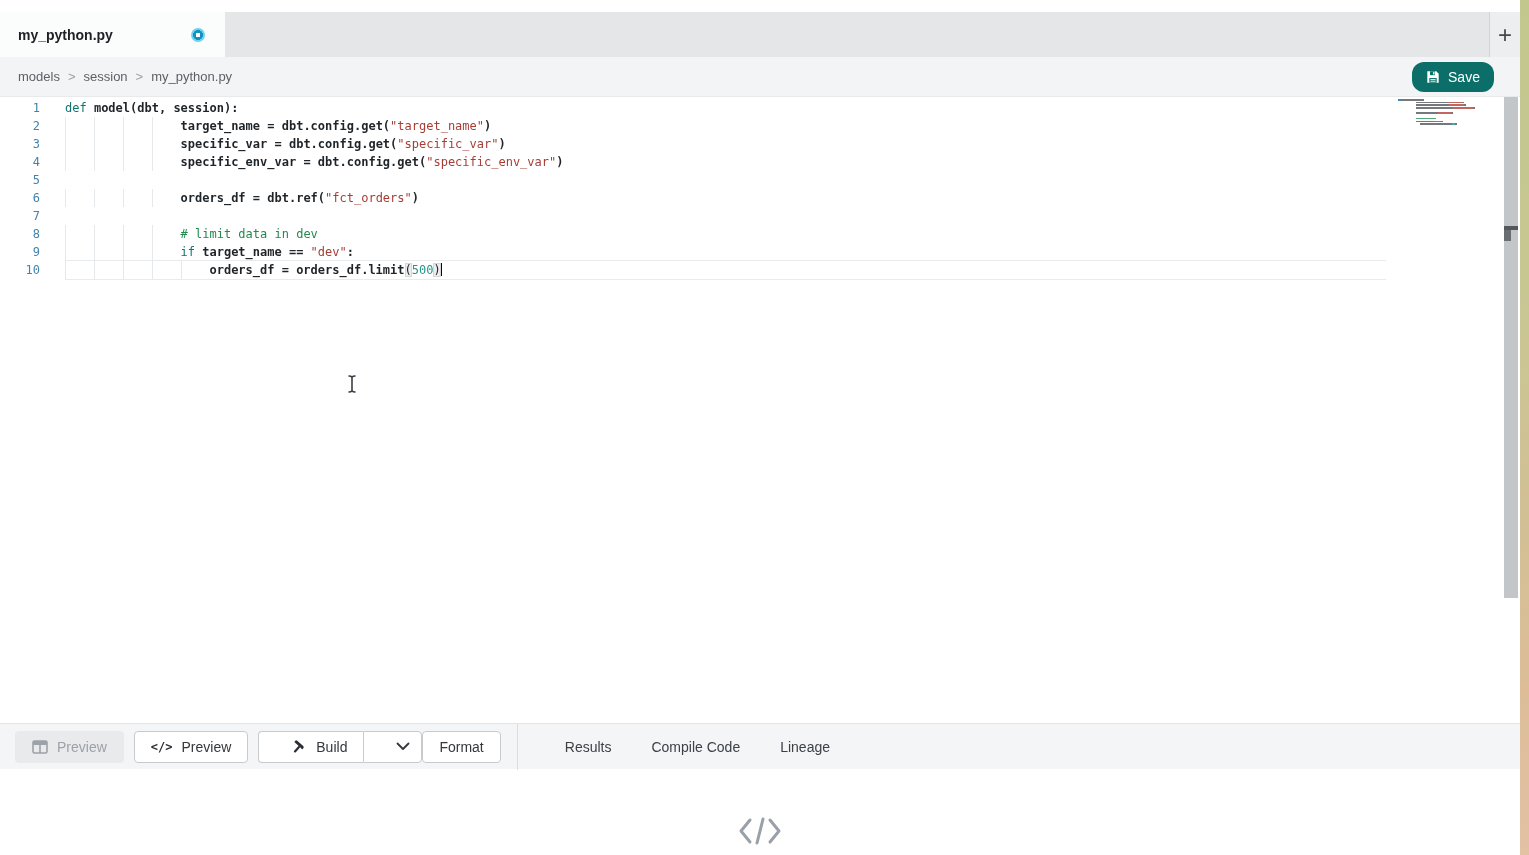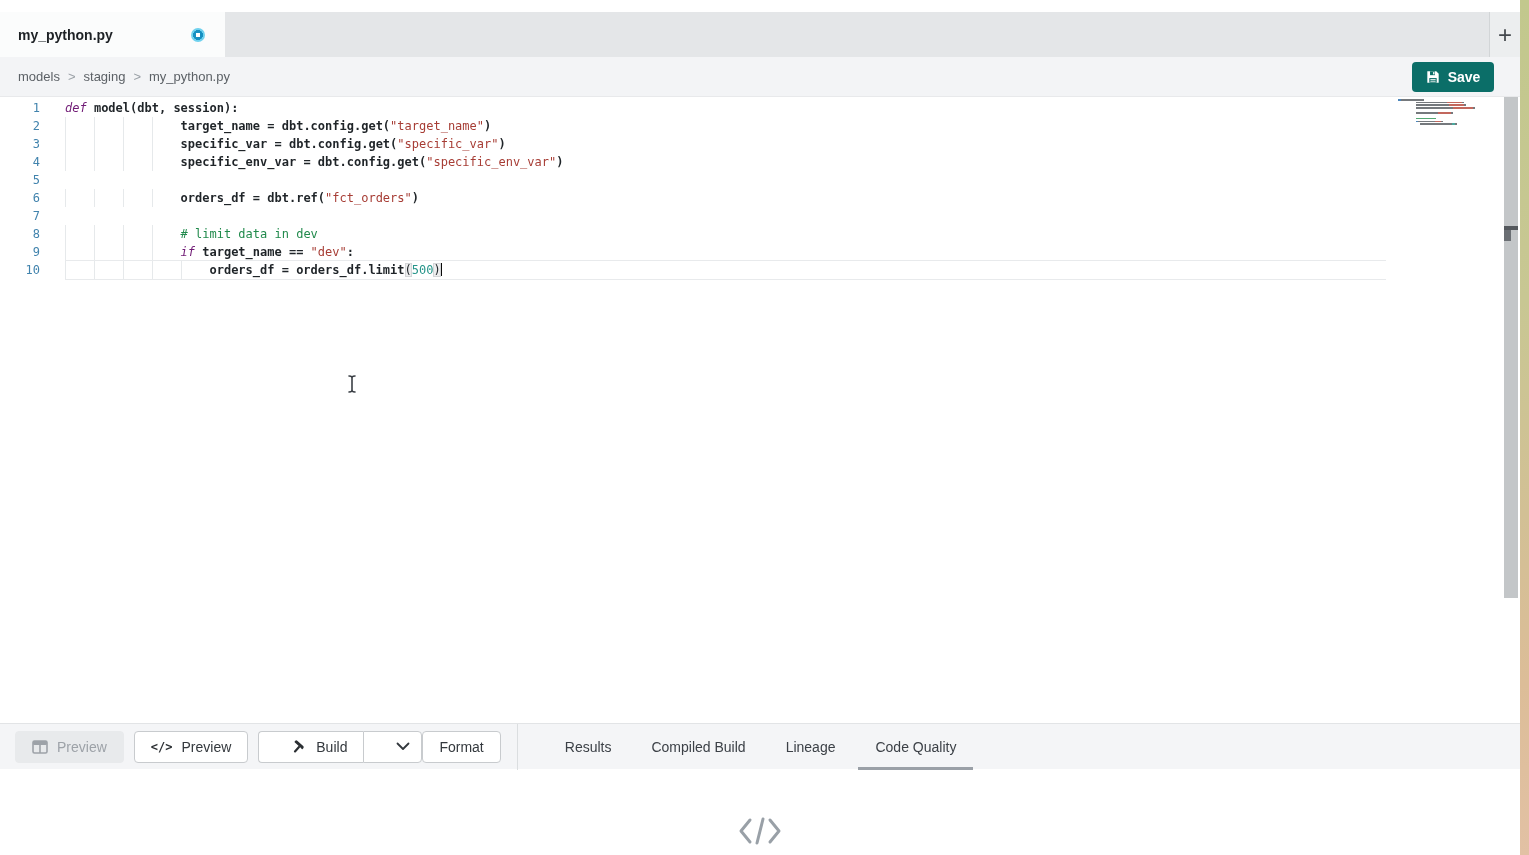--- a/index.html
+++ b/index.html
@@ -19,34 +19,34 @@
   .new-tab-area { position:absolute; right:0; top:0; width:31px; height:45px; background:#eceeef;
                   border-left:1px solid #d2d5d7; display:flex; align-items:center; justify-content:center; }
   .new-tab-btn { font-size:24px; font-weight:400; color:#43484d; line-height:1; cursor:pointer; }
 
   
   .breadcrumb-bar { position:relative; height:40px; background:#f3f4f6; border-bottom:1px solid #e8e9eb;
                     display:flex; align-items:center; padding-left:18px; }
   .breadcrumb { display:flex; align-items:center; gap:8px; font-size:13px; color:#5c6166; }
   .crumb-sep { color:#9aa0a6; font-size:13px; }
   .save-button { position:absolute; right:26px; top:5px; height:30px; width:82px; background:#0b6e68;
-                 border:none; border-radius:4px; color:#fff; font-size:14px; font-weight:bold;
+                 border:none; border-radius:12px; color:#fff; font-size:14px; font-weight:normal;
                  display:flex; align-items:center; justify-content:center; gap:8px; cursor:pointer; }
 
   
   .editor { position:relative; height:626px; background:#fff; overflow:hidden;
             font-family:"DejaVu Sans Mono","Liberation Mono",monospace; font-size:12px; }
   .code-lines { padding-top:2px; }
   .code-line { display:flex; height:18px; line-height:18px; width:1386px; white-space:pre; }
   .gutter-num { flex:0 0 40px; text-align:right; color:#4183ad; }
   .line-content { flex:1; margin-left:25px; }
   .code-line.active .line-content { box-shadow:0 -1px 0 #e8eaec, 0 1px 0 #e8eaec; }
   .indent-guide { display:inline-block; width:4ch; height:18px; vertical-align:top;
                   border-left:1px solid #e6e9eb; }
-  .tok-kw  { color:#701a75;font-style:italic; }
+  .tok-kw  { color:#0f766e; }
   .tok-pl  { color:#1f2428;font-weight:bold; }
   .tok-str { color:#a73d35; }
   .tok-com { color:#218a4c; }
   .tok-num { color:#27958a; }
   .tok-mb  { color:#1f2428; background:#ededee; box-shadow:0 0 0 1px #d4d6d8 inset; }
   .caret { display:inline-block; width:1.5px; height:13px; background:#0a0a0a; vertical-align:-2px; }
 
   .minimap { position:absolute; left:1398px; top:2px; width:86px; }
   .mm-line { height:1.6px; margin-bottom:1.1px; display:flex; }
   .mm-seg { height:100%; }
@@ -98,21 +98,21 @@
     </div>
     <div class="new-tab-area">
       <span class="new-tab-btn">+</span>
     </div>
   </div>
 
   <div class="breadcrumb-bar">
     <div class="breadcrumb">
         <span>models</span>
         <span class="crumb-sep">&gt;</span>
-        <span>staging</span>
+        <span>session</span>
         <span class="crumb-sep">&gt;</span>
         <span>my_python.py</span>
       </div>
     <button class="save-button">
       <svg width="14" height="14" viewBox="0 0 16 16">
         <path fill="#ffffff" d="M1.5 1.5 h10.2 l2.8 2.8 v10.2 h-13 z"></path>
         <rect x="4.6" y="1.5" width="5.6" height="4.4" fill="#0b6e68"></rect>
         <rect x="8.1" y="2.4" width="1.6" height="2.6" fill="#ffffff"></rect>
         <rect x="3.8" y="9.2" width="8.4" height="5.3" fill="#0b6e68"></rect>
         <rect x="5" y="10.5" width="6" height="1" fill="#ffffff"></rect>
@@ -226,23 +226,22 @@
           <polyline points="1.5,1.5 7,7 12.5,1.5" fill="none" stroke="#33383d" stroke-width="1.8" stroke-linecap="round" stroke-linejoin="round"></polyline>
         </svg>
       </button>
     </div>
     <button class="btn">
       <span>Format</span>
     </button>
     <div class="toolbar-divider"></div>
     <div class="panel-tabs">
         <div class="panel-tab">Results</div>
-        <div class="panel-tab">Compiled Build</div>
+        <div class="panel-tab">Compile Code</div>
         <div class="panel-tab">Lineage</div>
-        <div class="panel-tab active">Code Quality</div>
       </div>
   </div>
 
   <div class="results-panel">
     <svg class="empty-state-icon" width="46" height="32" viewBox="0 0 46 32">
       <g fill="none" stroke="#99a0a7" stroke-width="3" stroke-linecap="round" stroke-linejoin="round">
         <polyline points="13,5 4,16 13,27"></polyline>
         <polyline points="33,5 42,16 33,27"></polyline>
         <line x1="26" y1="4" x2="20" y2="28"></line>
       </g>

